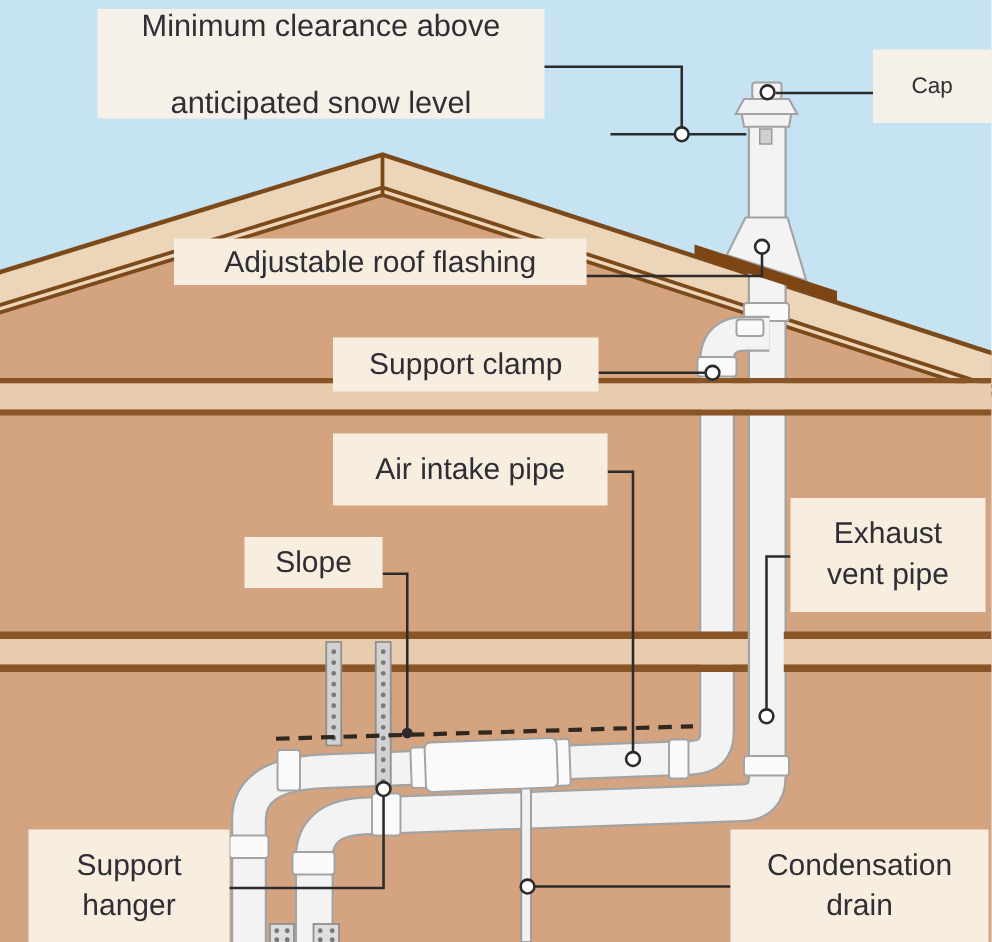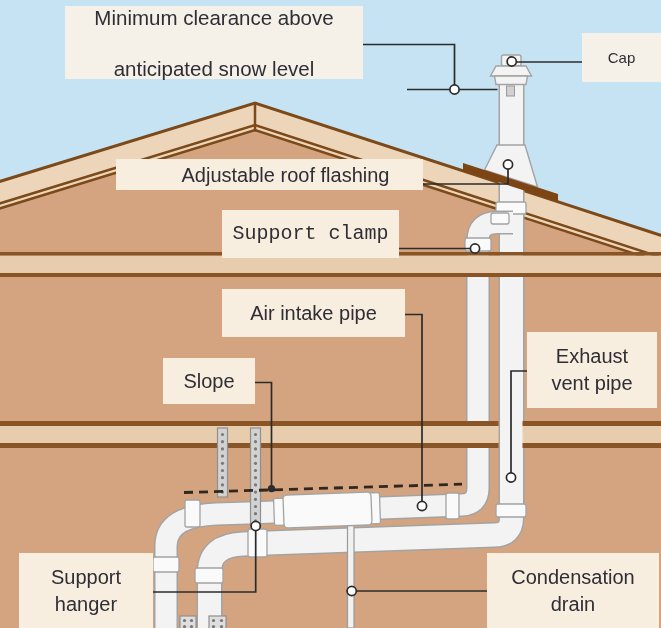--- a/index.html
+++ b/index.html
@@ -185,33 +185,33 @@
 
 <div class="lbl sky-bg" style="left:65px;top:6px;width:298px;height:73px;font-size:20.5px;line-height:27px;gap:24px;">
   <span>Minimum clearance above</span>
   <span>anticipated snow level</span>
 </div>
 
 <div class="lbl sky-bg" style="left:582px;top:33px;width:79px;height:49px;font-size:15px;">
   <span>Cap</span>
 </div>
 
-<div class="lbl" style="left:116px;top:159px;width:275px;height:31px;padding-left:32px;">
+<div class="lbl" style="left:116px;top:159px;width:275px;height:31px;">
   <span>Adjustable roof flashing</span>
 </div>
 
-<div class="lbl" style="left:222px;top:210px;width:177px;height:48px;font-family:Liberation Mono, monospace;">
+<div class="lbl" style="left:222px;top:225px;width:177px;height:36px;">
   <span>Support clamp</span>
 </div>
 
 <div class="lbl" style="left:222px;top:289px;width:183px;height:48px;">
   <span>Air intake pipe</span>
 </div>
 
-<div class="lbl" style="left:163px;top:358px;width:92px;height:46px;">
+<div class="lbl" style="left:163px;top:358px;width:92px;height:34px;">
   <span>Slope</span>
 </div>
 
 <div class="lbl" style="left:19px;top:553px;width:134px;height:75px;line-height:27px;">
   <span>Support</span>
   <span>hanger</span>
 </div>
 
 <div class="lbl" style="left:527px;top:332px;width:130px;height:76px;line-height:27px;">
   <span>Exhaust</span>

